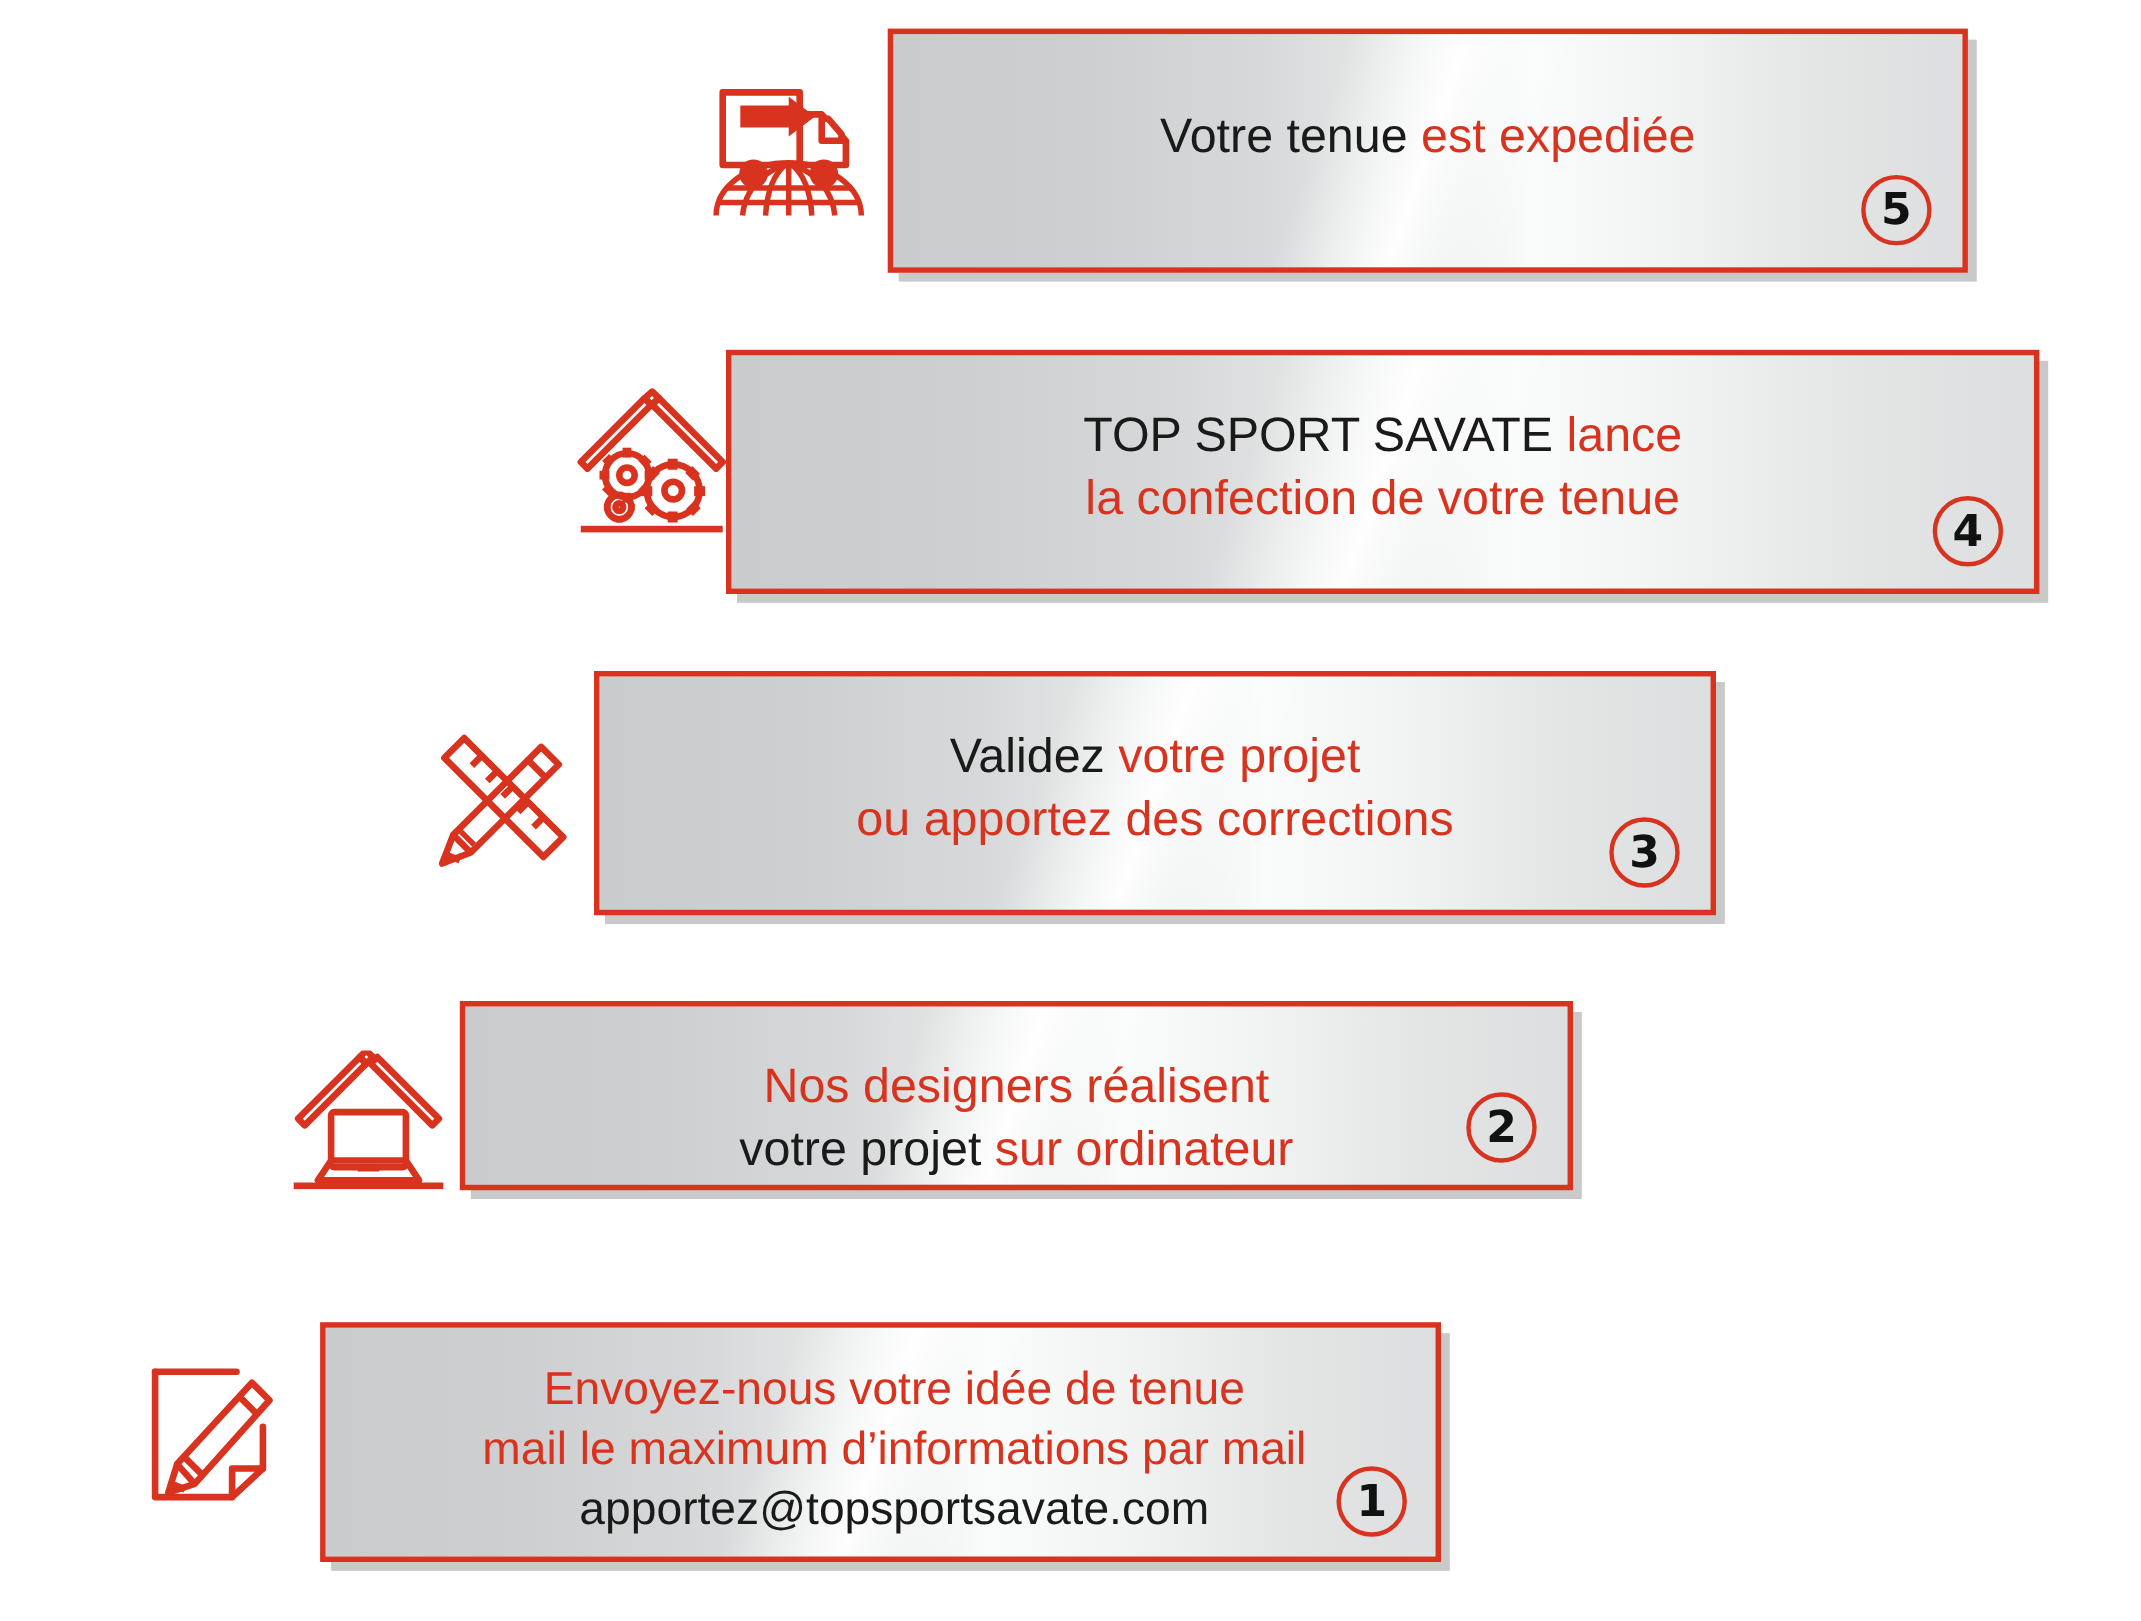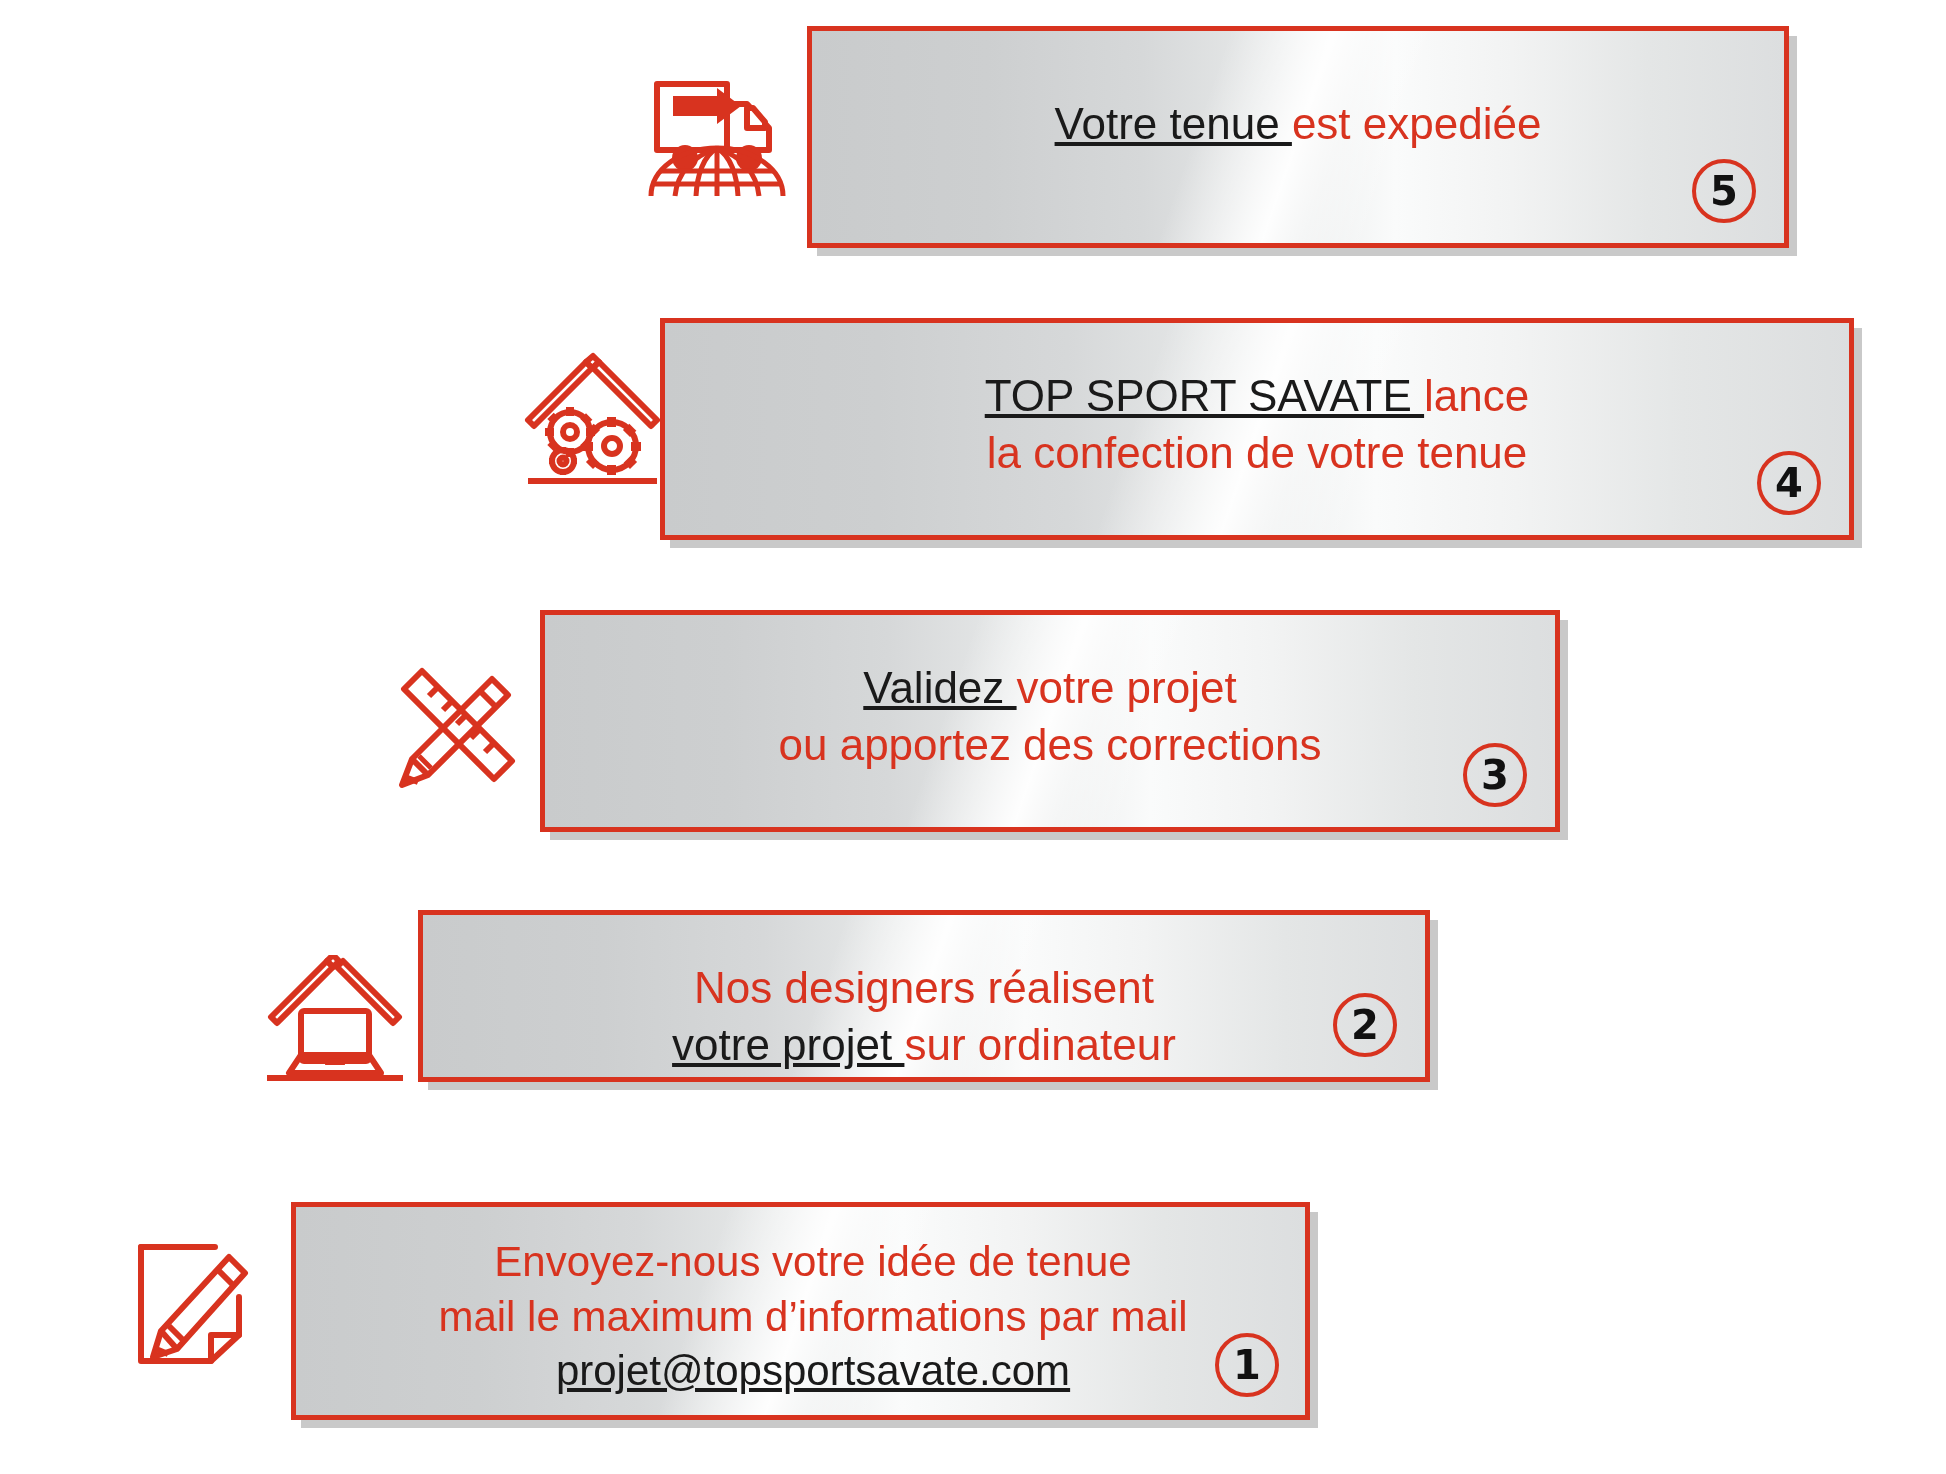--- a/index.html
+++ b/index.html
@@ -72,21 +72,21 @@
     left: 0;
     right: 0;
     text-align: center;
     color: #1a1a1a;
     font-family: "Liberation Sans", sans-serif;
     line-height: 1.30;
     white-space: nowrap;
   }
   .plate-text .ln { display: block; }
   .red  { color: #D8331F; }
-  .dark { color: #1a1a1a; text-decoration: underline; }
+  .dark { color: #1a1a1a; }
 
   
   .icon {
     position: absolute;
   }
   .icon svg { display: block; width: 100%; height: 100%; }
 </style>
 </head>
 <body>
 
@@ -270,21 +270,21 @@
           <path d="M84 34 L100 50"></path>
           <path d="M36 91 L52 107"></path>
         </g>
       </svg>
     </div>
 
     <div class="plate" style="left:291px; top:1202px; width:1019px; height:218px;">
       <div class="plate-text" style="top:28px; font-size:42px;padding-left:25px;">
         <span class="ln red">Envoyez-nous votre idée de tenue</span>
         <span class="ln red">mail le maximum d’informations par mail</span>
-        <span class="ln dark">projet@topsportsavate.com</span>
+        <span class="ln dark">apportez@topsportsavate.com</span>
       </div>
       <div class="badge" style="right:26px; bottom:18px; width:56px; height:56px; font-size:40px;">
         <span>1</span>
       </div>
     </div>
   </div>
 
 </div>
 
 </body></html>

